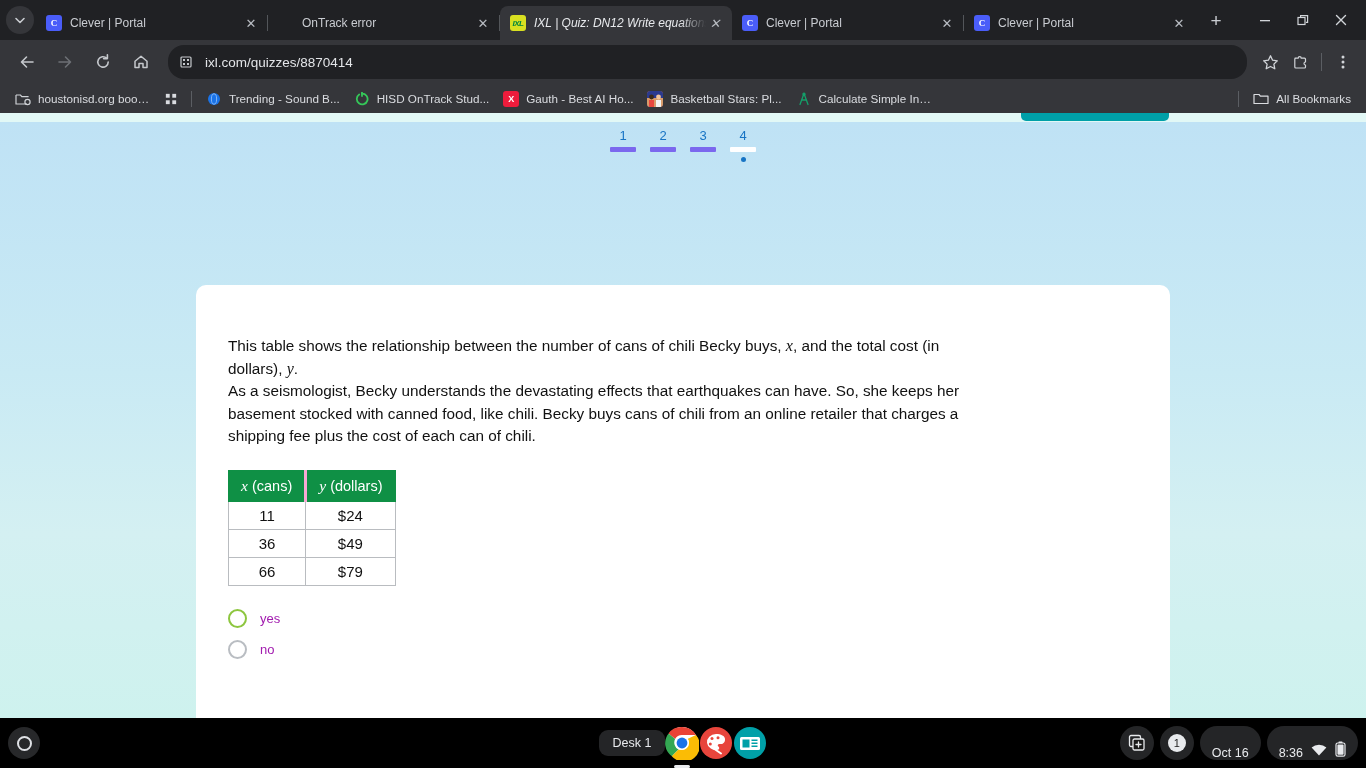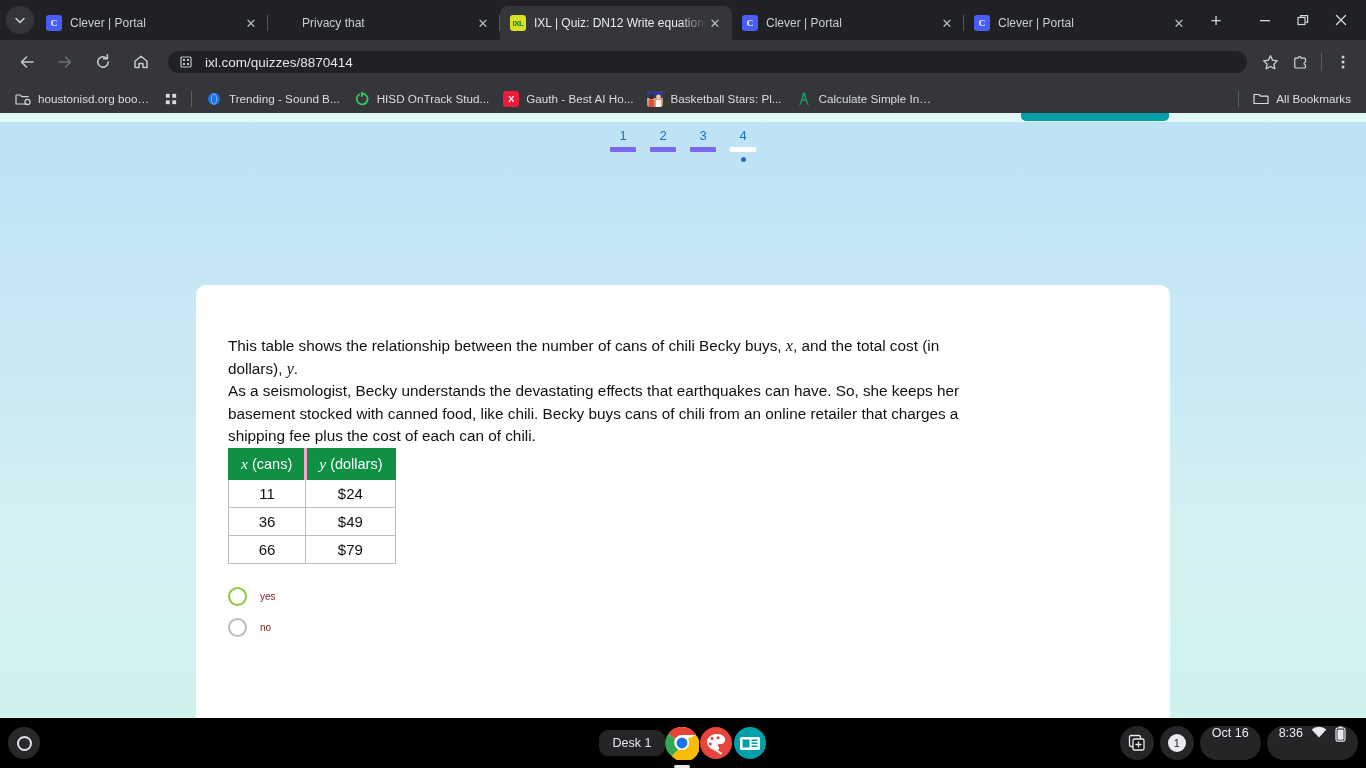--- a/index.html
+++ b/index.html
@@ -75,20 +75,21 @@
   }
   .tab .tab-close {
     width: 18px; height: 18px; flex: 0 0 18px;
     display: flex; align-items: center; justify-content: center;
     color: #b8bcc2; font-size: 13px; line-height: 1;
     border-radius: 50%;
   }
   .tab.active {
     background: #35363a;
     color: #e8eaed;
+    font-style: italic;
   }
   .tab .tab-sep {
     position: absolute; right: 0; top: 9px;
     width: 1px; height: 16px; background: #53565a;
   }
   .newtab {
     width: 28px; height: 28px; margin: 0 0 4px 6px;
     border-radius: 50%;
     color: #c9ccd1; font-size: 19px; line-height: 26px;
     text-align: center; flex: 0 0 28px;
@@ -115,21 +116,21 @@
   }
   .navbtn {
     width: 32px; height: 32px; margin: 0 3px;
     display: flex; align-items: center; justify-content: center;
     border-radius: 50%;
     color: #c5c8cc;
   }
   .navbtn.disabled { color: #6d7075; }
   .omnibox {
     flex: 1 1 auto;
-    height: 22px;
+    height: 34px;
     margin: 0 8px;
     background: #202124;
     border-radius: 16px;
     display: flex;
     align-items: center;
     padding: 0 6px 0 8px;
   }
   .omnibox .site-icon {
     width: 20px; height: 20px;
     display: flex; align-items: center; justify-content: center;
@@ -236,20 +237,21 @@
   .qtext {
     font-size: 15.3px;
     line-height: 22.6px;
     color: #111;
     max-width: 760px;
   }
   .qtext.second { margin-top: 16px; }
   .qtext i { font-family: "Liberation Serif", serif; font-style: italic; font-size: 16px; }
 
   table.datatable {
+    margin-top: 22px;
     border-collapse: collapse;
     font-size: 15px;
     color: #111;
   }
   table.datatable th {
     background: #0f9045;
     color: #ffffff;
     font-weight: normal;
     padding: 6px 12px;
     border: 1px solid #0f9045;
@@ -280,21 +282,21 @@
   }
   .radio {
     width: 19px; height: 19px;
     border-radius: 50%;
     border: 2px solid #b9bdc2;
     background: #fff;
     margin-right: 13px;
     flex: 0 0 19px;
   }
   .radio.hovered { border-color: #8dc63f; }
-  .choice .clabel { font-size: 10px; color: #7f1d1d; }
+  .choice .clabel { font-size: 13px; color: #a21caf; }
 
   
   .shelf {
     position: absolute;
     left: 0; bottom: 0;
     width: 1366px; height: 50px;
     background: #000000;
     display: flex;
     align-items: center;
   }
@@ -336,21 +338,21 @@
     background: #e8eaed;
   }
   .tray {
     position: absolute; right: 8px;
     display: flex; align-items: center; gap: 6px;
   }
   .tray-pill {
     background: #242527;
     border-radius: 17px;
     height: 34px;
-    display: flex; align-items: flex-start;
+    display: flex; align-items: flex-end;
     padding: 0 12px;
     color: #e8eaed;
     font-size: 12.5px;
     gap: 8px;
   }
   .tray-round {
     background: #242527;
     border-radius: 50%;
     width: 34px; height: 34px;
     display: flex; align-items: center; justify-content: center;
@@ -380,21 +382,21 @@
 
       <div class="tab">
         <span class="favicon fav-clever">C</span>
         <span class="tab-title">Clever | Portal</span>
         <span class="tab-close">✕</span>
         <span class="tab-sep"></span>
       </div>
 
       <div class="tab">
         <span class="favicon fav-blank"></span>
-        <span class="tab-title">Privacy that</span>
+        <span class="tab-title">OnTrack error</span>
         <span class="tab-close">✕</span>
         <span class="tab-sep"></span>
       </div>
 
       <div class="tab active">
         <span class="favicon fav-ixl">
             <span class="ixl-inner">IXL</span>
           </span>
         <span class="tab-title">IXL | Quiz: DN12 Write equations for proportional relationships from tables</span>
         <span class="tab-close">✕</span>

